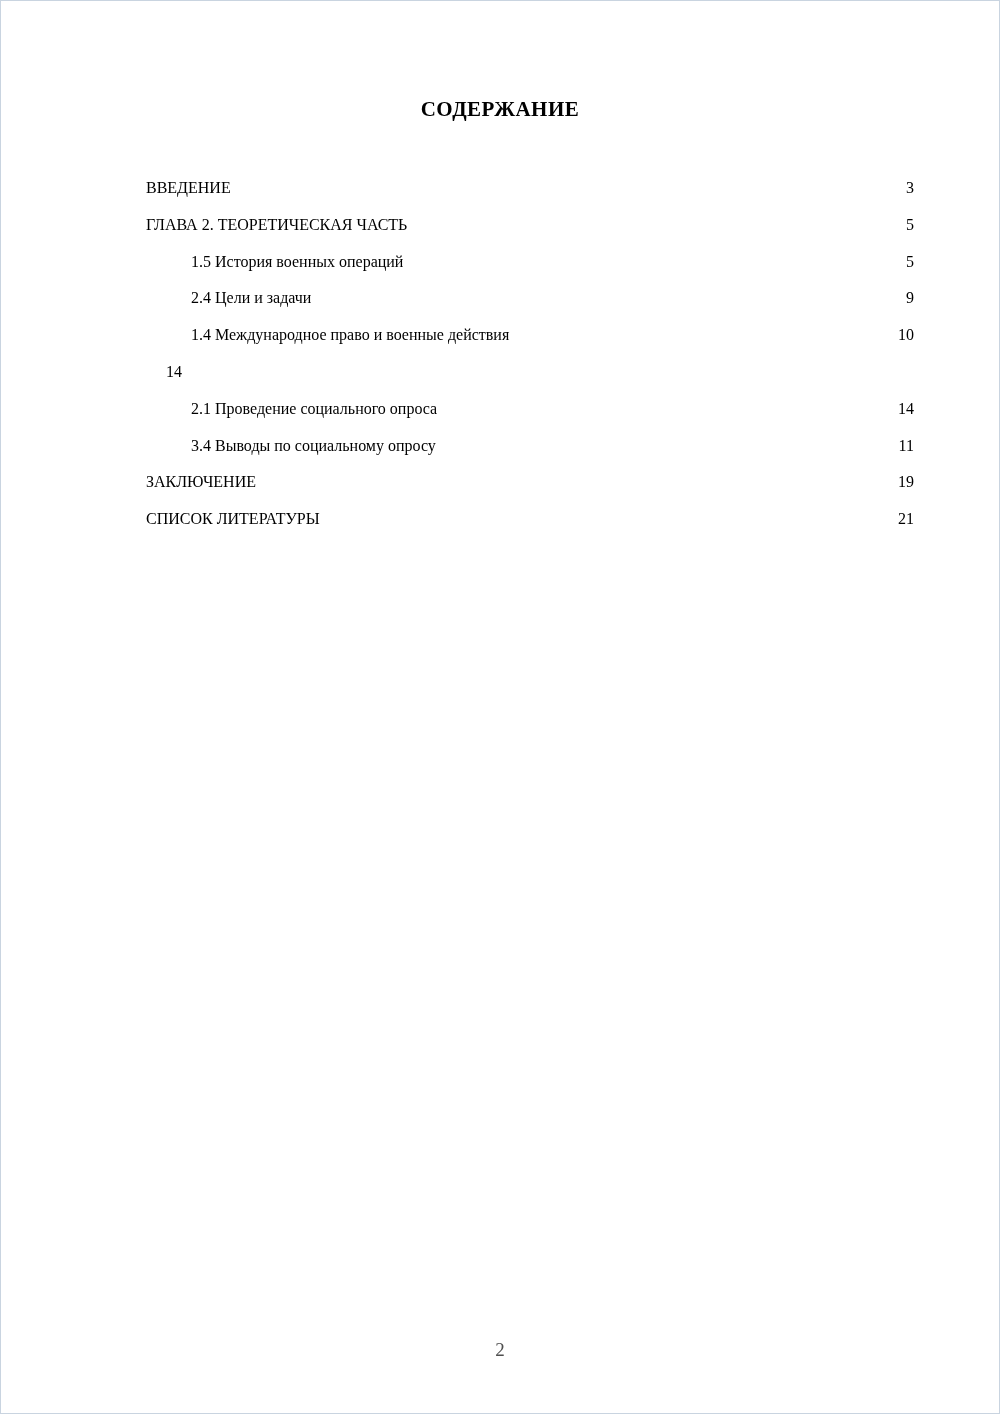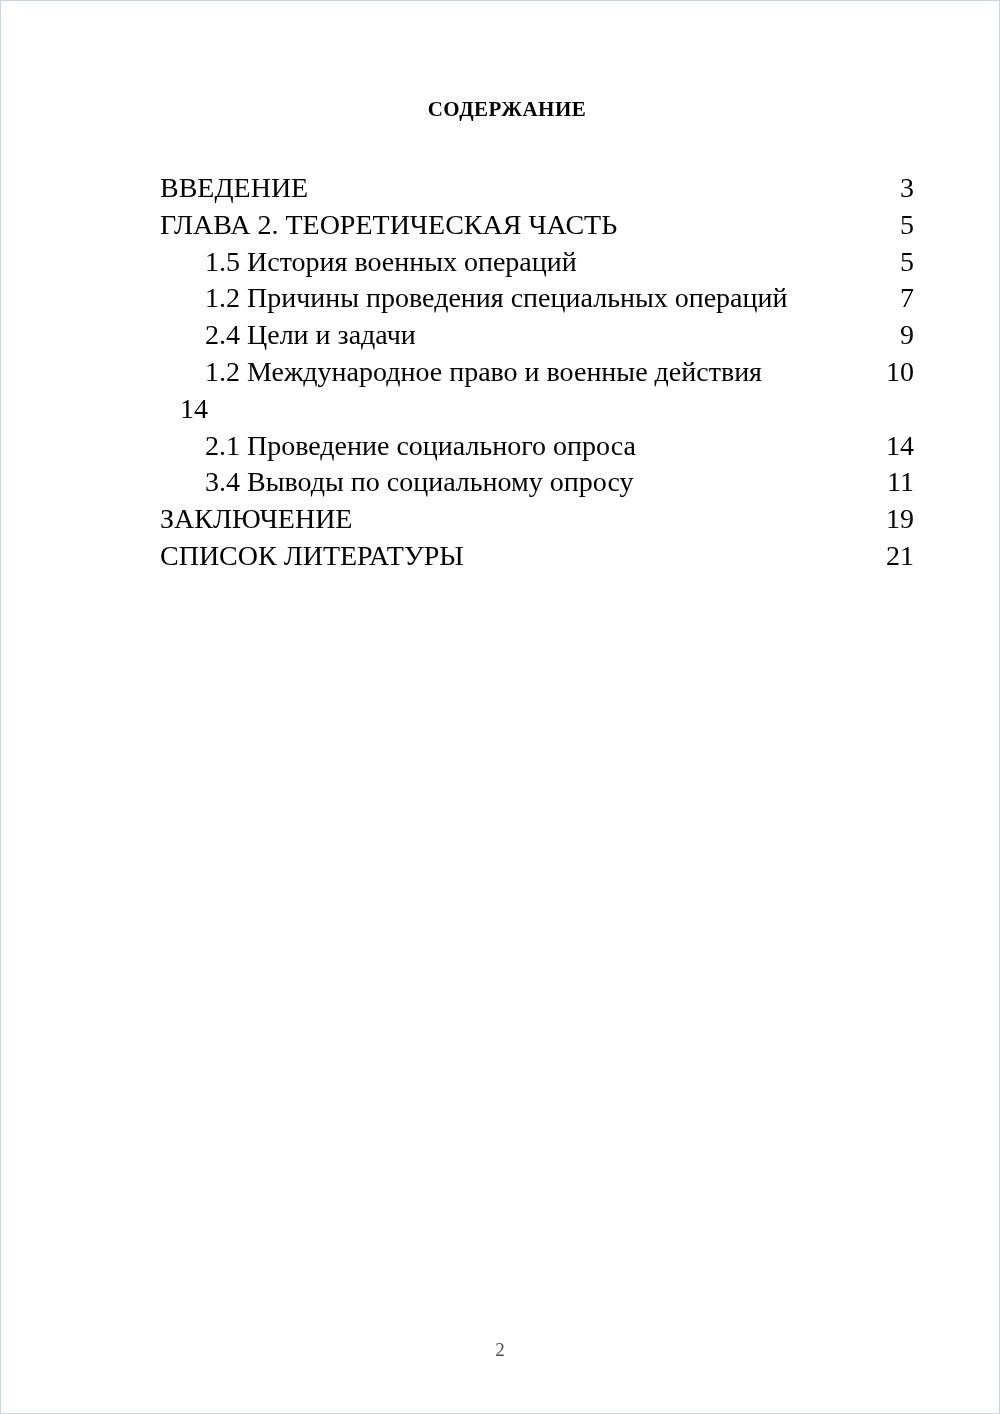--- a/index.html
+++ b/index.html
@@ -10,40 +10,39 @@
   .page {
     position: relative;
     width: 1000px;
     height: 1414px;
     box-sizing: border-box;
     background: #ffffff;
     border: 1px solid #c9d4e0;
     font-family: "Liberation Serif", "DejaVu Serif", serif;
     color: #000000;
     overflow: hidden;
-    padding-left: 14px;
   }
   .doc-title {
     margin: 0;
     padding-top: 96px;
     text-align: center;
     font-size: 21px;
     font-weight: bold;
     letter-spacing: 0.5px;
   }
   .toc {
     margin-top: 48px;
     margin-left: 145px;
     margin-right: 85px;
   }
   .toc-row {
     display: flex;
     justify-content: space-between;
     align-items: flex-end;
-    font-size: 28px;
+    font-size: 16px;
     line-height: 36.8px;
   }
   .toc-row .toc-label {
     white-space: nowrap;
   }
   .toc-row.level-1 .toc-label {
     padding-left: 45px;
   }
   .toc-row .toc-page {
     white-space: nowrap;
@@ -72,29 +71,25 @@
       </div>
       <div class="toc-row level-0">
         <span class="toc-label">ГЛАВА 2. ТЕОРЕТИЧЕСКАЯ ЧАСТЬ</span>
         <span class="toc-page">5</span>
       </div>
       <div class="toc-row level-1">
         <span class="toc-label">1.5 История военных операций</span>
         <span class="toc-page">5</span>
       </div>
       <div class="toc-row level-1">
-        <span class="toc-label">1.2 Причины проведения специальных операций</span>
-        <span class="toc-page">7</span>
-      </div>
-      <div class="toc-row level-1">
         <span class="toc-label">2.4 Цели и задачи</span>
         <span class="toc-page">9</span>
       </div>
       <div class="toc-row level-1">
-        <span class="toc-label">1.2 Международное право и военные действия</span>
+        <span class="toc-label">1.4 Международное право и военные действия</span>
         <span class="toc-page">10</span>
       </div>
       <div class="toc-row level-0">
         <span class="toc-page">14</span>
       </div>
       <div class="toc-row level-1">
         <span class="toc-label">2.1 Проведение социального опроса</span>
         <span class="toc-page">14</span>
       </div>
       <div class="toc-row level-1">

